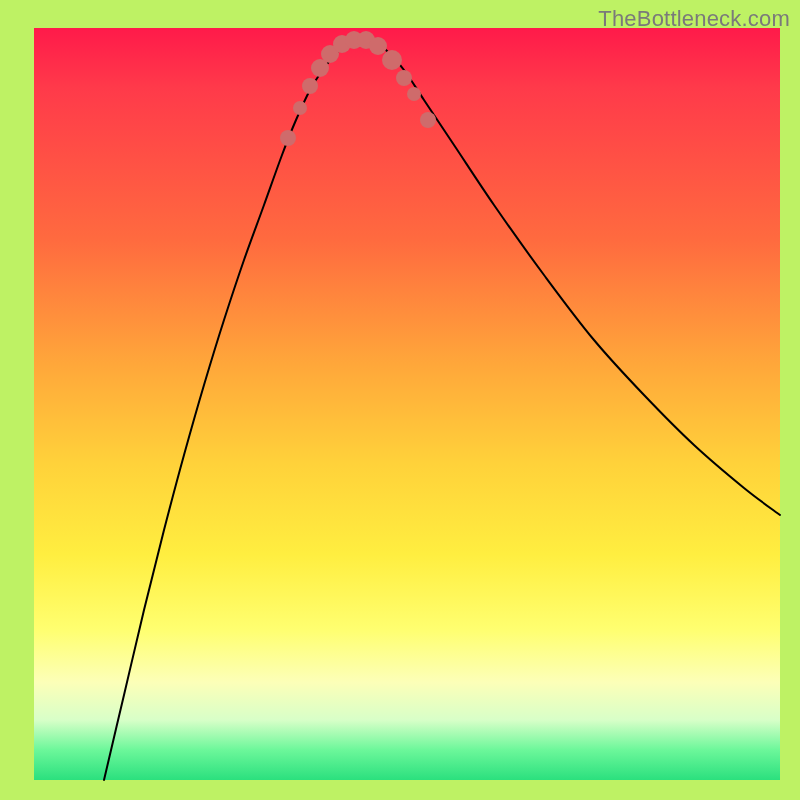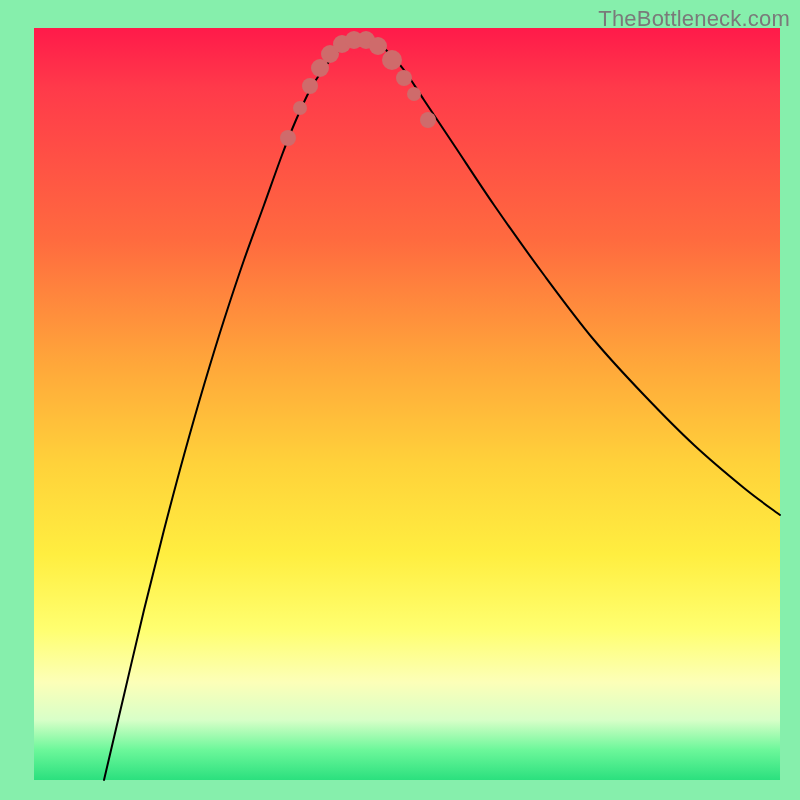--- a/index.html
+++ b/index.html
@@ -10,21 +10,21 @@
     background: #000;
     overflow: hidden;
     font-family: Arial, Helvetica, sans-serif;
   }
   .frame {
     position: absolute;
     left: 0;
     top: 0;
     width: 800px;
     height: 800px;
-    background: #86efac;
+    background: #bef264;
   }
   .plot {
     position: absolute;
     left: 34px;
     top: 28px;
     width: 746px;
     height: 752px;
     
     background: linear-gradient(
       to bottom,

